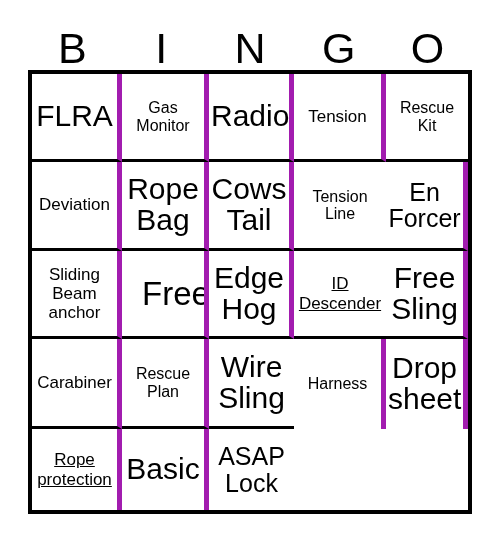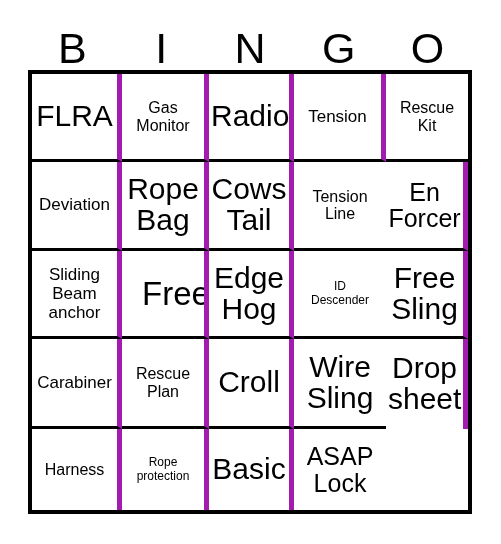--- a/index.html
+++ b/index.html
@@ -76,21 +76,21 @@
     line-height: 1.04;
     white-space: pre-line;
     word-break: keep-all;
   }
   
   .sz-xl .cell-text { font-size: 33px; line-height: 1.02; margin-left: 35px; }
   .sz-lg .cell-text { font-size: 30px; line-height: 1.03; }
   .sz-md .cell-text { font-size: 25px; line-height: 1.06; text-align: center; }
   .sz-sm .cell-text { font-size: 16px; line-height: 1.08; }
   .sz-xs .cell-text { font-size: 17px; line-height: 1.12; }
-  .sz-xxs .cell-text { font-size: 12px; line-height: 1.14; }
+  .sz-xxs .cell-text { font-size: 17px; line-height: 1.14; text-decoration: underline; }
 </style>
 </head>
 <body>
 
 <div id="card">
 
   <div id="header-row">
     <div class="header-letter">B</div>
     <div class="header-letter">I</div>
     <div class="header-letter">N</div>
@@ -159,34 +159,31 @@
         <span class="cell-text">Free
 Sling</span>
       </div>
     <div class="cell sz-xs">
         <span class="cell-text">Carabiner</span>
       </div>
     <div class="cell sz-sm">
         <span class="cell-text">Rescue
 Plan</span>
       </div>
-    <div class="cell sz-lg">
-        <span class="cell-text">Croll</span>
-      </div>
     <div class="cell sz-lg last-col">
         <span class="cell-text">Wire
 Sling</span>
       </div>
 
+    <div class="cell sz-sm last-row">
+        <span class="cell-text">Harness</span>
+      </div>
     <div class="cell sz-lg last-row">
         <span class="cell-text">Drop
 sheet</span>
-      </div>
-    <div class="cell sz-sm last-row">
-        <span class="cell-text">Harness</span>
       </div>
     <div class="cell sz-xxs last-row">
         <span class="cell-text">Rope
 protection</span>
       </div>
     <div class="cell sz-lg last-row">
         <span class="cell-text">Basic</span>
       </div>
     <div class="cell sz-md last-row last-col">
         <span class="cell-text">ASAP

